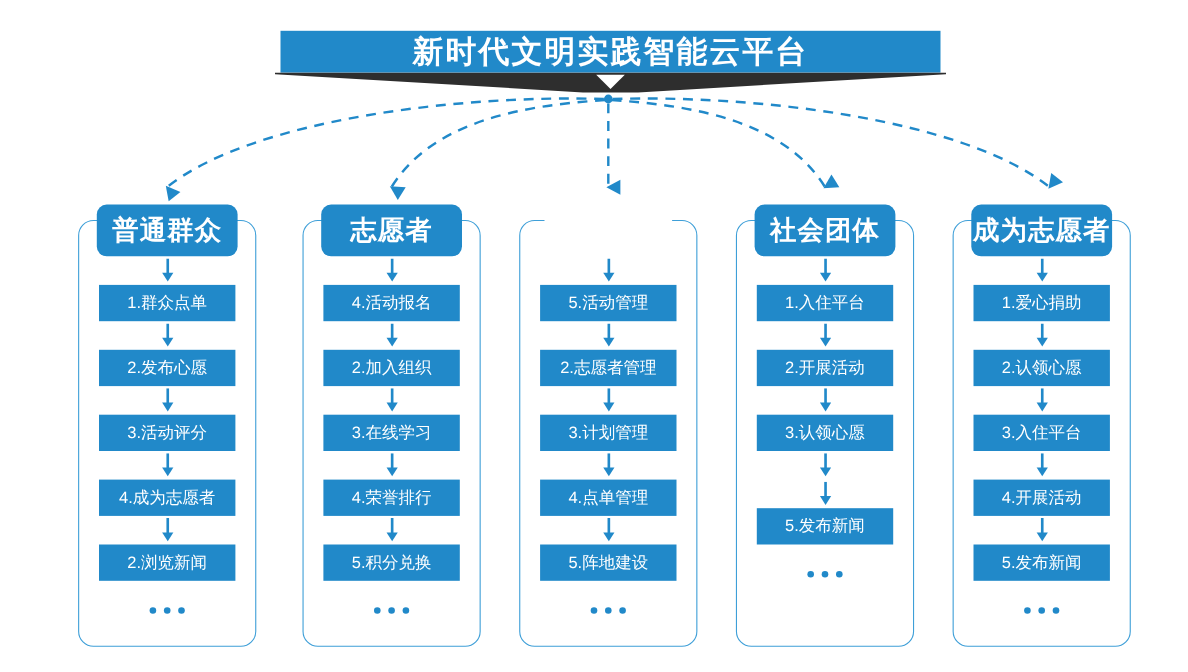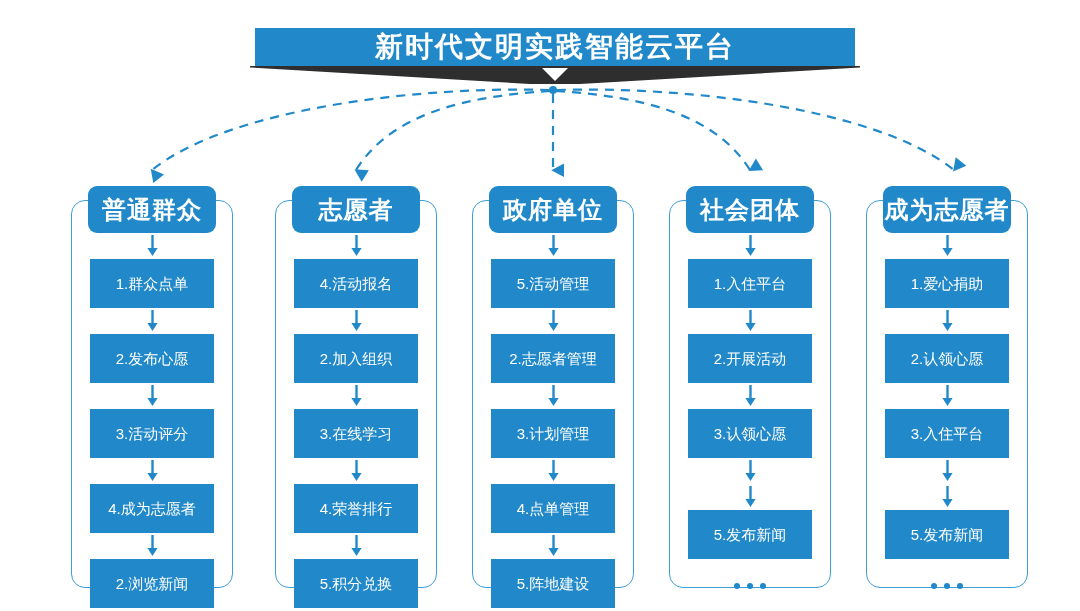--- a/index.html
+++ b/index.html
@@ -118,21 +118,21 @@
     width:162px;
     height:26px;
     display:flex;
     align-items:center;
     justify-content:center;
   }
   .arrow-down svg{display:block;}
   .step{
     margin:0 auto;
     width:124px;
-    height:49px;
+    height:33px;
     background:#2189c9;
     display:flex;
     align-items:center;
     justify-content:center;
     box-sizing:border-box;
   }
   .step-text{
     color:#ffffff;
     font-size:15px;
     line-height:1;
@@ -308,23 +308,20 @@
             <span></span>
             <span></span>
             <span></span>
           </div>
       </div>
     </div>
 
     <div class="column" style="left:472px;">
       <div class="col-panel"></div>
       <div class="col-notch"></div>
-      <div class="col-header">
-        <span class="col-header-text">政府单位</span>
-      </div>
       <div class="steps">
         <div class="arrow-down">
             <svg width="13" height="22" viewBox="0 0 13 22">
               <path d="M6.5 0 L6.5 14" stroke="#2189c9" stroke-width="2.4" fill="none"></path>
               <path d="M1.4 13 L11.6 13 L6.5 21 Z" fill="#2189c9"></path>
             </svg>
           </div>
         <div class="step">
             <span class="step-text">5.活动管理</span>
           </div>
@@ -462,20 +459,23 @@
           </div>
         <div class="step">
             <span class="step-text">3.入住平台</span>
           </div>
         <div class="arrow-down">
             <svg width="13" height="22" viewBox="0 0 13 22">
               <path d="M6.5 0 L6.5 14" stroke="#2189c9" stroke-width="2.4" fill="none"></path>
               <path d="M1.4 13 L11.6 13 L6.5 21 Z" fill="#2189c9"></path>
             </svg>
           </div>
+        <div class="step">
+            <span class="step-text">4.开展活动</span>
+          </div>
         <div class="arrow-down">
             <svg width="13" height="22" viewBox="0 0 13 22">
               <path d="M6.5 0 L6.5 14" stroke="#2189c9" stroke-width="2.4" fill="none"></path>
               <path d="M1.4 13 L11.6 13 L6.5 21 Z" fill="#2189c9"></path>
             </svg>
           </div>
         <div class="step">
             <span class="step-text">5.发布新闻</span>
           </div>
         <div class="ellipsis">

